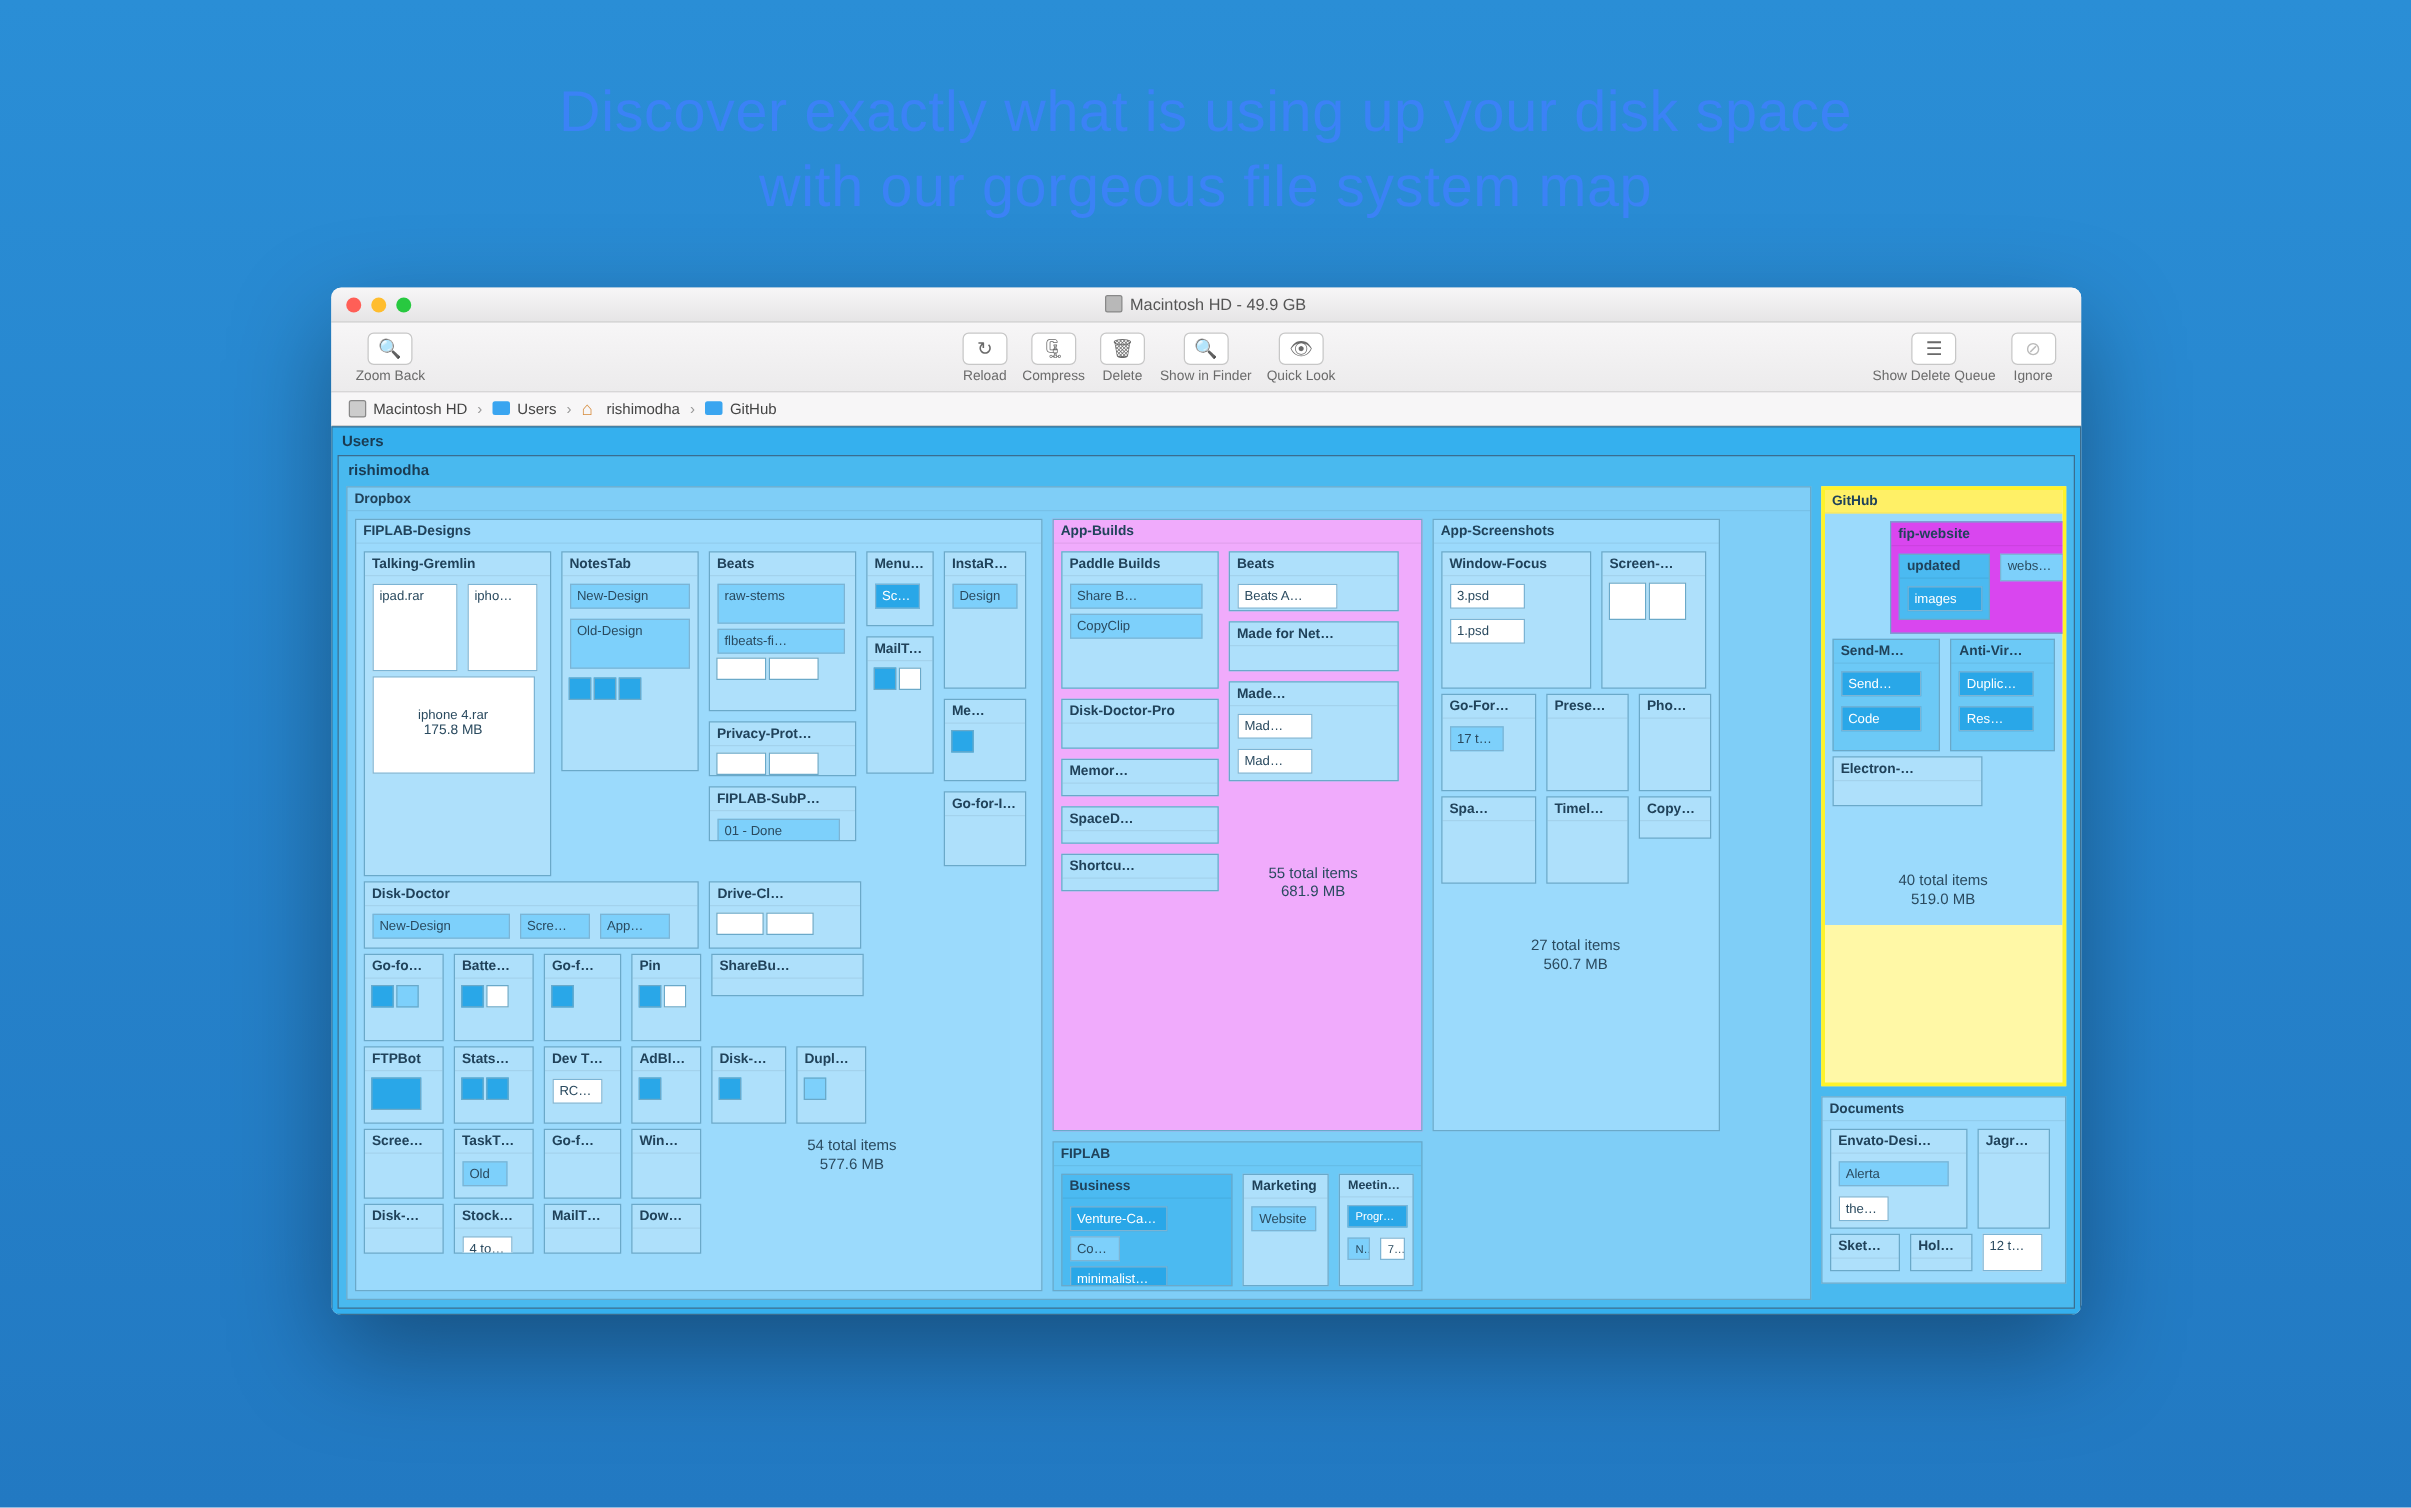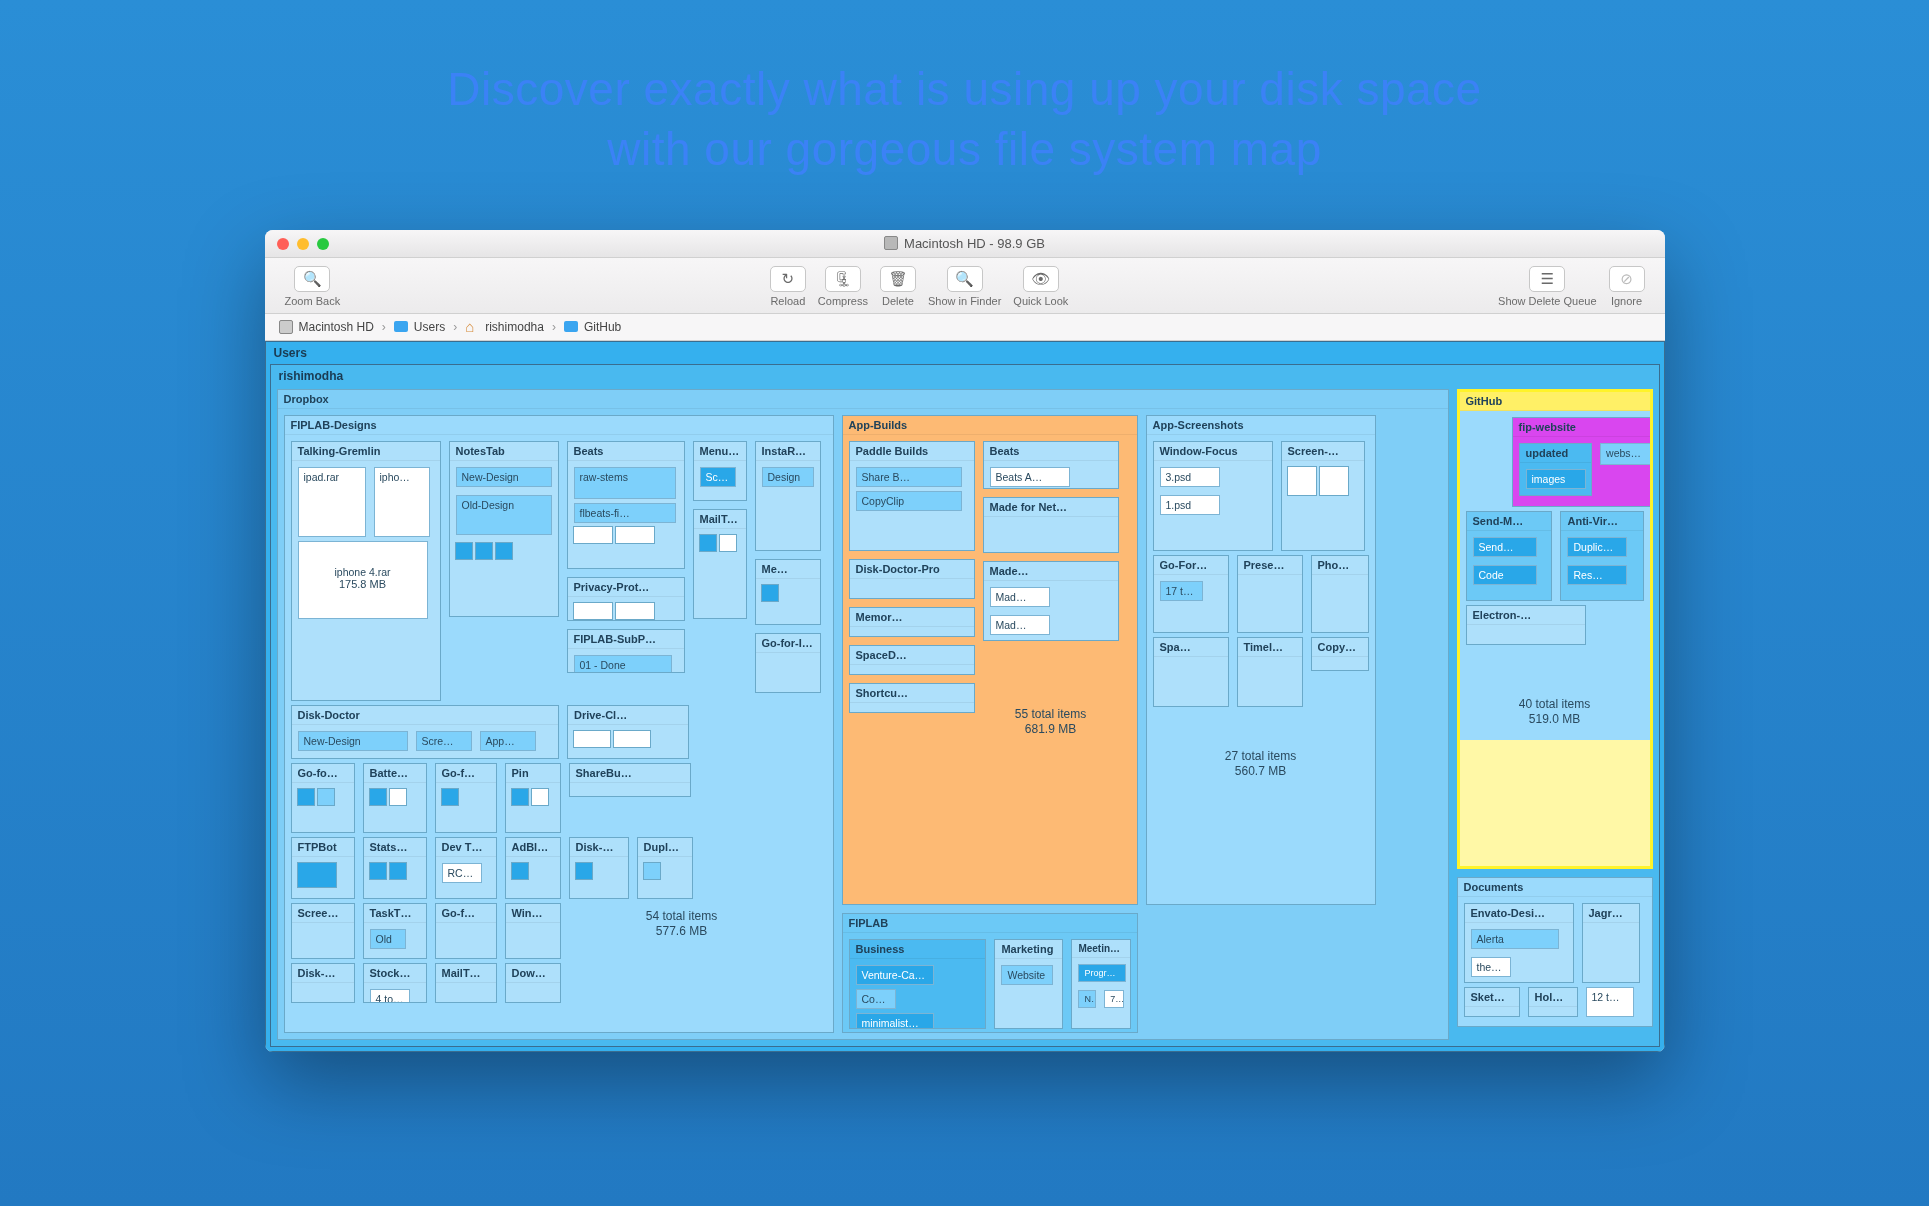--- a/index.html
+++ b/index.html
@@ -107,21 +107,21 @@
 
 <div class="window">
 
   <div class="titlebar">
     <div class="traffic">
       <span class="t-red"></span>
       <span class="t-yel"></span>
       <span class="t-grn"></span>
     </div>
     <span class="disk-ico"></span>
-    <span>Macintosh HD - 98.9 GB</span>
+    <span>Macintosh HD - 49.9 GB</span>
   </div>
 
   <div class="toolbar">
     <div class="tbtn dis">
       <div class="ico">🔍</div>
       <span>Zoom Back</span>
     </div>
     <div class="spacer"></div>
     <div class="tbtn">
       <div class="ico">↻</div>
@@ -352,21 +352,21 @@
                         <div class="box-hdr">MailT…</div>
                       </div>
                     <div class="box" style="width:56px;height:40px;">
                         <div class="box-hdr">Dow…</div>
                       </div>
                   </div>
                 </div>
               </div>
 
               <div class="col" style="width:300px;">
-                <div class="box" style="height:490px;background:#fdba74;">
+                <div class="box" style="height:490px;background:#f0abfc;">
                   <div class="box-hdr">App-Builds</div>
                   <div class="box-body row" style="align-items:flex-start;">
                     <div class="col" style="width:130px;">
                       <div class="box" style="height:110px;">
                         <div class="box-hdr">Paddle Builds</div>
                         <div class="box-body">
                           <span class="cell mid" style="width:106px;">Share B…</span>
                           <span class="cell mid" style="width:106px;">CopyClip</span>
                         </div>
                       </div>
@@ -381,21 +381,21 @@
                         </div>
                       <div class="box" style="height:30px;">
                           <div class="box-hdr">Shortcu…</div>
                         </div>
                     </div>
                     <div class="col" style="width:140px;">
                       <div class="box" style="height:48px;">
                           <div class="box-hdr">Beats</div>
                           <div class="box-body"><span class="cell blank" style="width:80px;">Beats A…</span></div>
                         </div>
-                      <div class="box" style="height:56px;">
+                      <div class="box" style="height:40px;">
                           <div class="box-hdr">Made for Net…</div>
                         </div>
                       <div class="box" style="height:80px;">
                           <div class="box-hdr">Made…</div>
                         <div class="box-body col">
                           <span class="cell blank" style="width:60px;">Mad…</span>
                           <span class="cell blank" style="width:60px;">Mad…</span>
                         </div>
                       </div>
                       <div class="summary" style="height:150px;padding-top:60px;">

